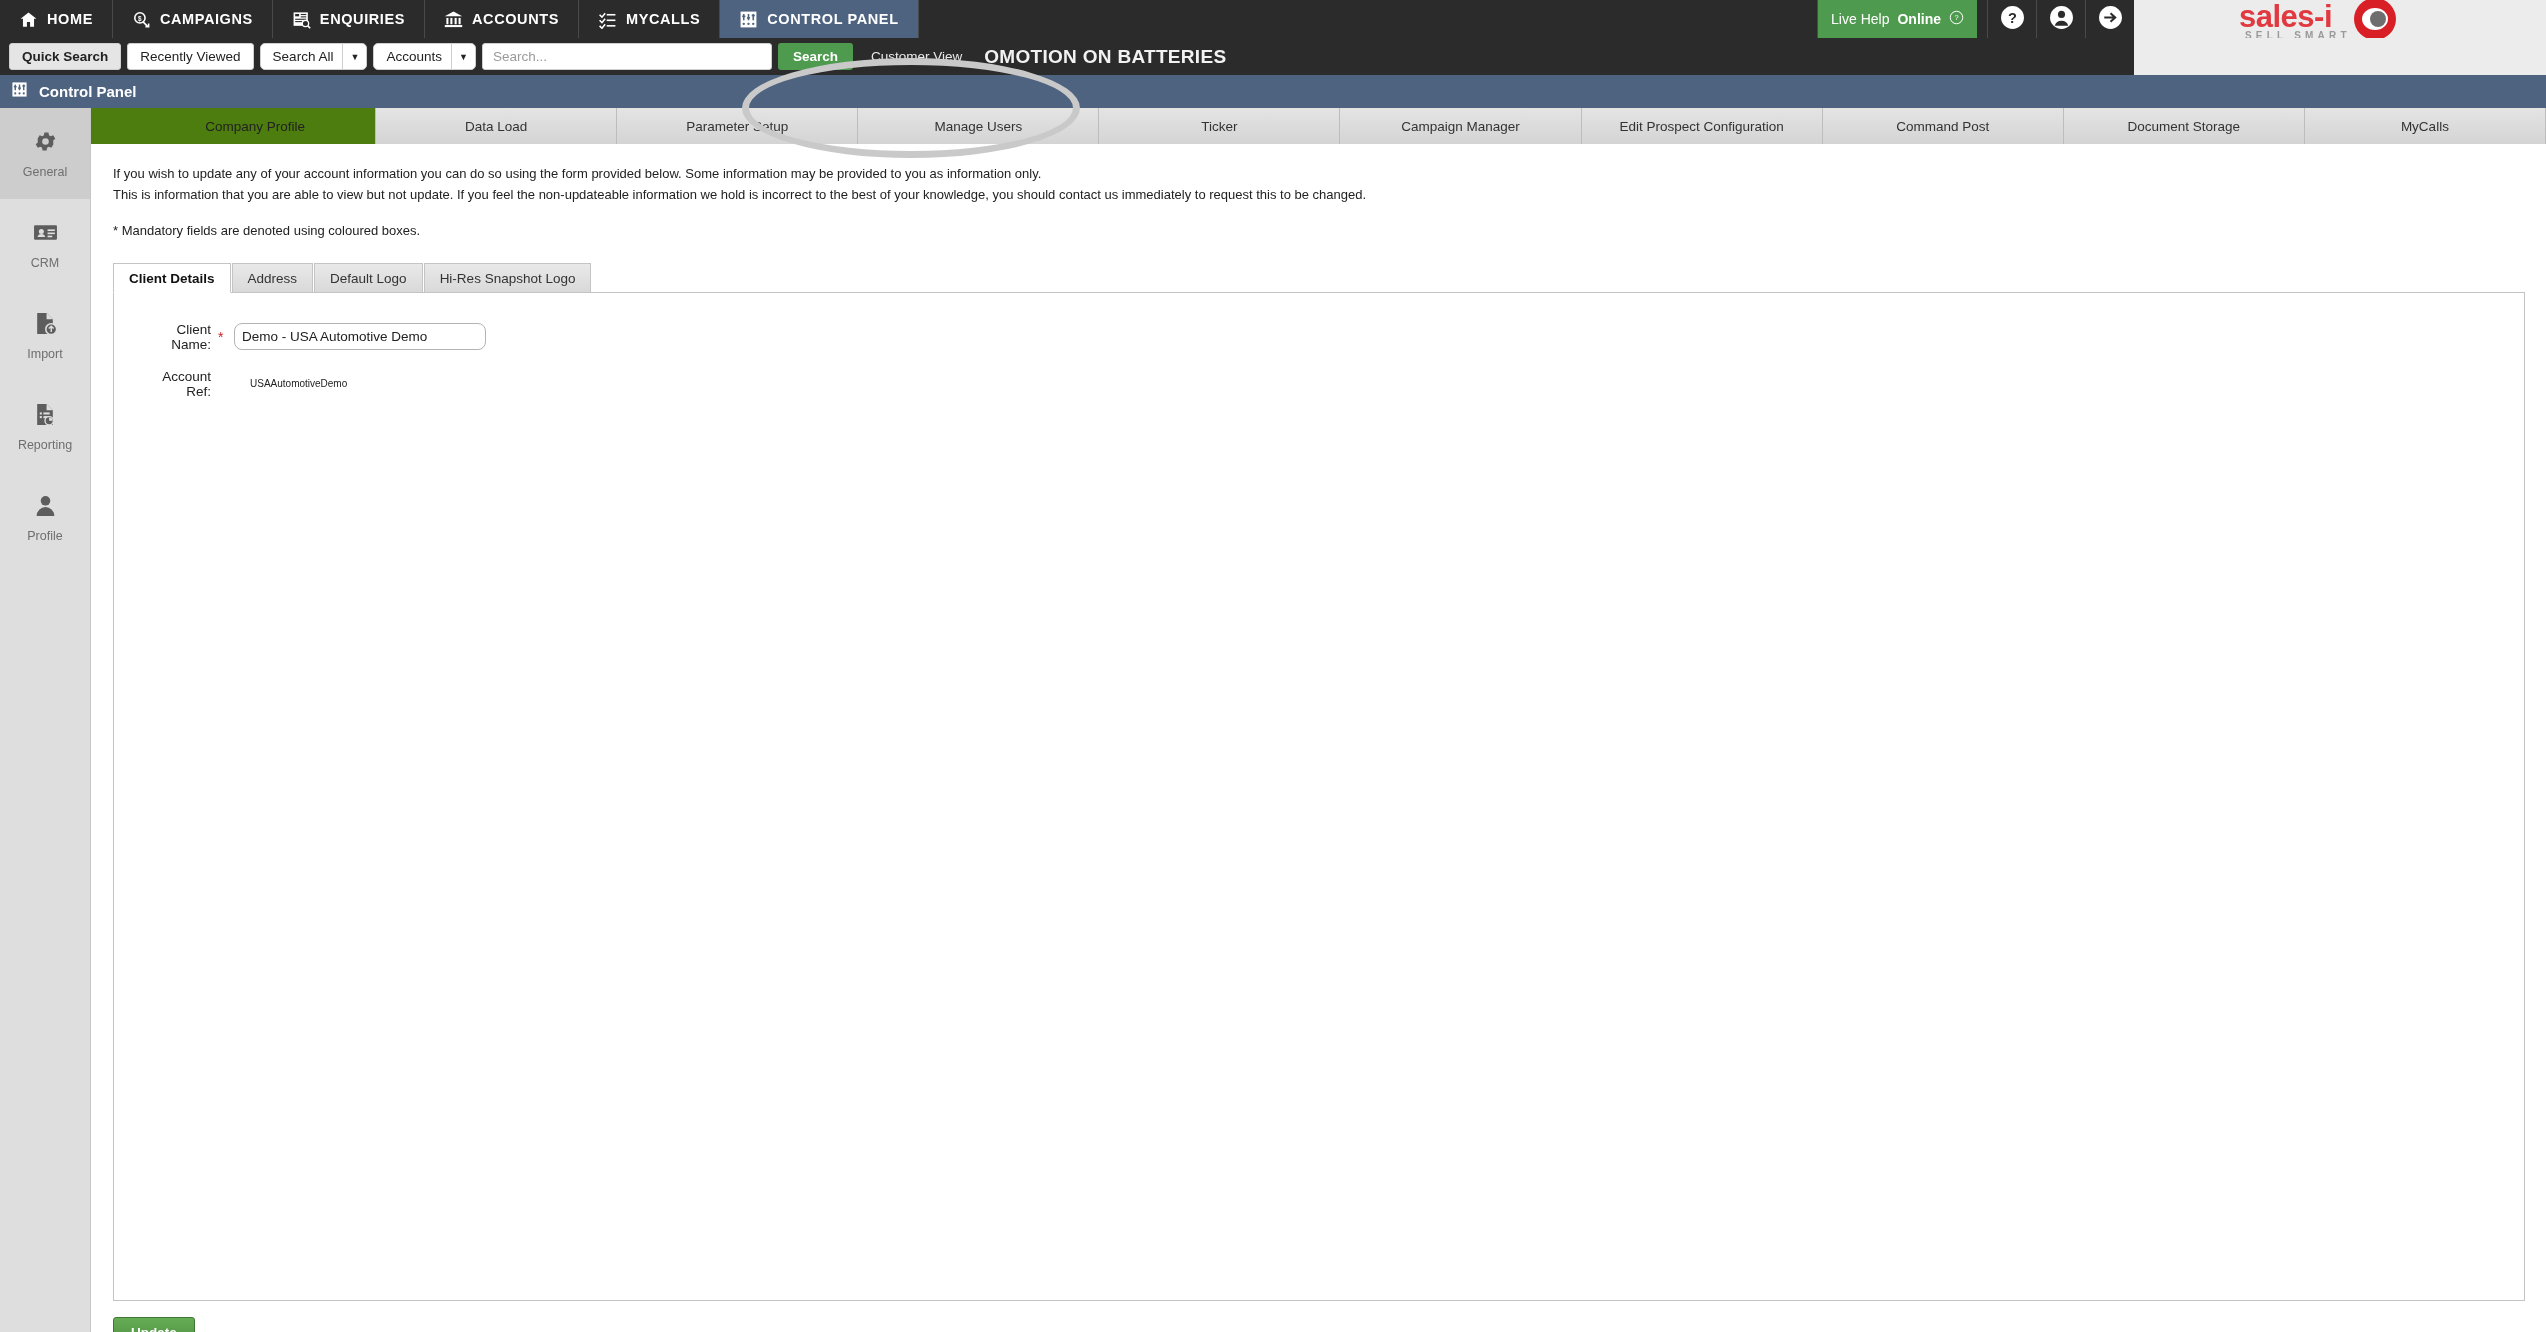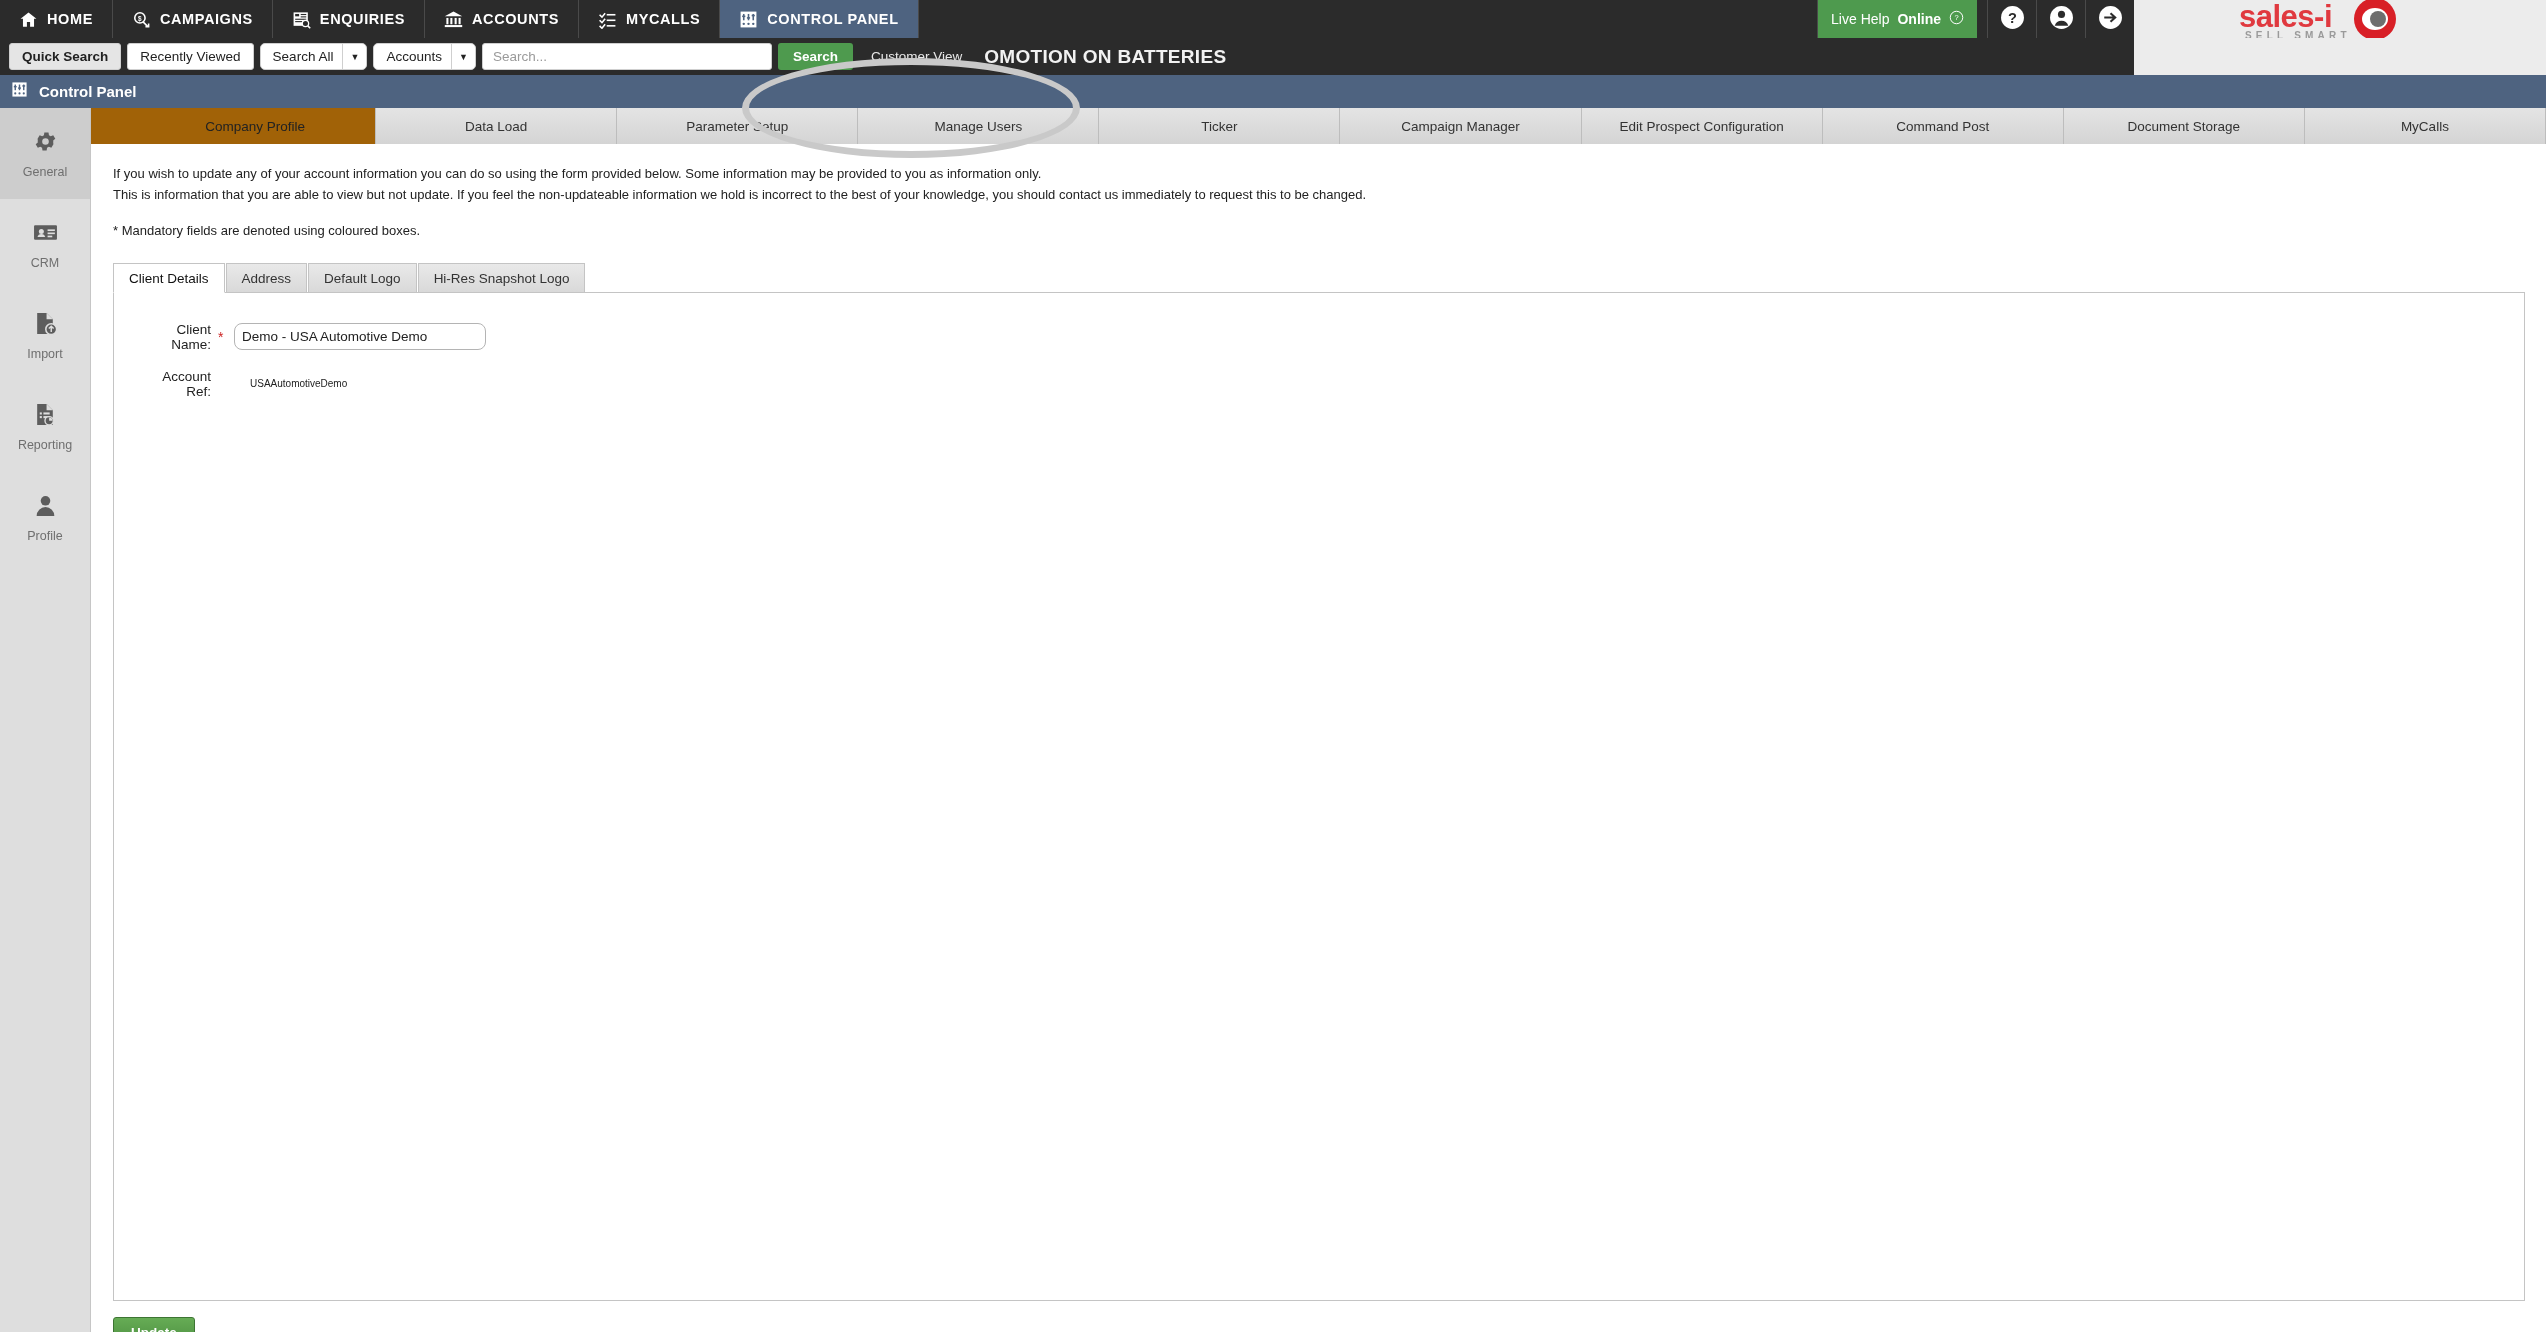--- a/index.html
+++ b/index.html
@@ -179,21 +179,21 @@
   .tab {
     flex: 1;
     display: flex; align-items: center; justify-content: center;
     background: linear-gradient(#e4e4e4, #d4d4d4);
     border-right: 1px solid #bdbdbd;
     font-size: 13.5px; color: #333;
     cursor: pointer;
     white-space: nowrap;
   }
   .tab.active {
-    background: #a16207;
+    background: #4d7c0f;
     color: #222;
     padding-left: 44px;
   }
 
   
   .content {
     position: absolute; top: 144px; left: 91px;
     width: 2455px; height: 1188px;
     background: #ffffff;
     padding: 22px 0 0 22px;
@@ -218,21 +218,21 @@
     background: linear-gradient(#e9e9e9, #d9d9d9);
     border: 1px solid #c4c4c4;
     border-bottom: none;
     margin-right: 1px;
     cursor: pointer;
     white-space: nowrap;
   }
   .subtab.active {
     background: #ffffff;
     color: #111;
-    font-weight: normal;
+    font-weight: bold;
     position: relative; top: 1px;
     border-bottom: 1px solid #ffffff;
   }
 
   
   .panel {
     width: 2412px; height: 1008px;
     border-left: 1px solid #c4c4c4;
     border-right: 1px solid #c4c4c4;
     border-bottom: 1px solid #c4c4c4;

